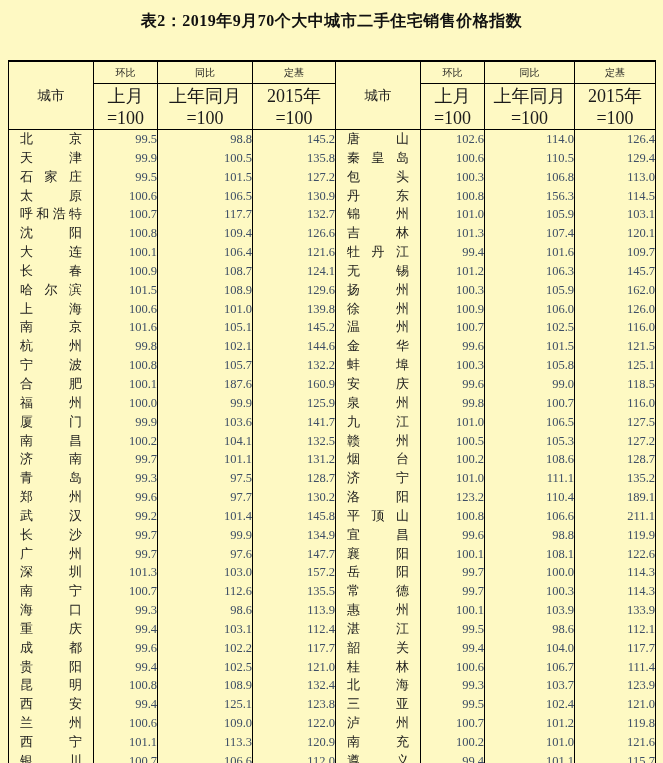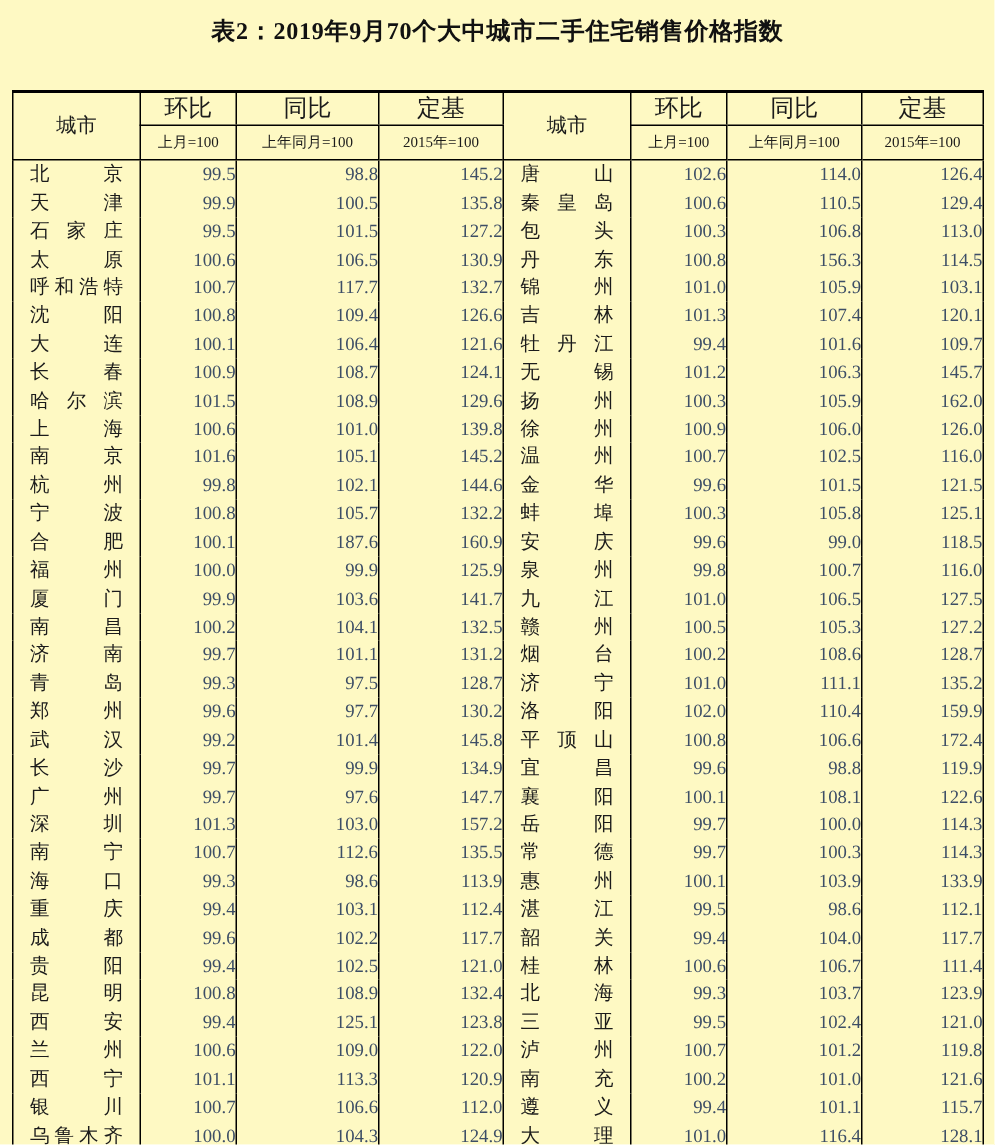--- a/index.html
+++ b/index.html
@@ -47,22 +47,22 @@
     border-left: 1px solid #000;
     padding: 0;
     vertical-align: middle;
   }
   table.price-index th {
     border-bottom: 1px solid #000;
     font-weight: normal;
     color: #1b1b1b;
     text-align: center;
   }
-  th.metric-label { font-size: 16px; height: 21px; }
-  th.metric-base  { font-size: 10px; height: 22px; color: #3d4e66; }
+  th.metric-label { font-size: 10px; height: 21px; }
+  th.metric-base  { font-size: 18px; height: 22px; color: #3d4e66; }
   th.city-header  { font-size: 13.5px; }
   td.city-cell {
     color: #1b1b1b;
     font-size: 13px;
     height: 18.85px;
     overflow: hidden;
   }
   .city-name {
     display: block;
     width: 62px;
@@ -389,37 +389,37 @@
           <tr>
             <td class="city-cell">
               <span class="city-name">郑州</span>
             </td>
             <td class="num-cell">99.6</td>
             <td class="num-cell">97.7</td>
             <td class="num-cell">130.2</td>
             <td class="city-cell">
               <span class="city-name">洛阳</span>
             </td>
-            <td class="num-cell">102.0</td>
+            <td class="num-cell">123.2</td>
             <td class="num-cell">110.4</td>
-            <td class="num-cell">159.9</td>
+            <td class="num-cell">189.1</td>
           </tr>
           <tr>
             <td class="city-cell">
               <span class="city-name">武汉</span>
             </td>
             <td class="num-cell">99.2</td>
             <td class="num-cell">101.4</td>
             <td class="num-cell">145.8</td>
             <td class="city-cell">
               <span class="city-name">平顶山</span>
             </td>
             <td class="num-cell">100.8</td>
             <td class="num-cell">106.6</td>
-            <td class="num-cell">172.4</td>
+            <td class="num-cell">211.1</td>
           </tr>
           <tr>
             <td class="city-cell">
               <span class="city-name">长沙</span>
             </td>
             <td class="num-cell">99.7</td>
             <td class="num-cell">99.9</td>
             <td class="num-cell">134.9</td>
             <td class="city-cell">
               <span class="city-name">宜昌</span>

